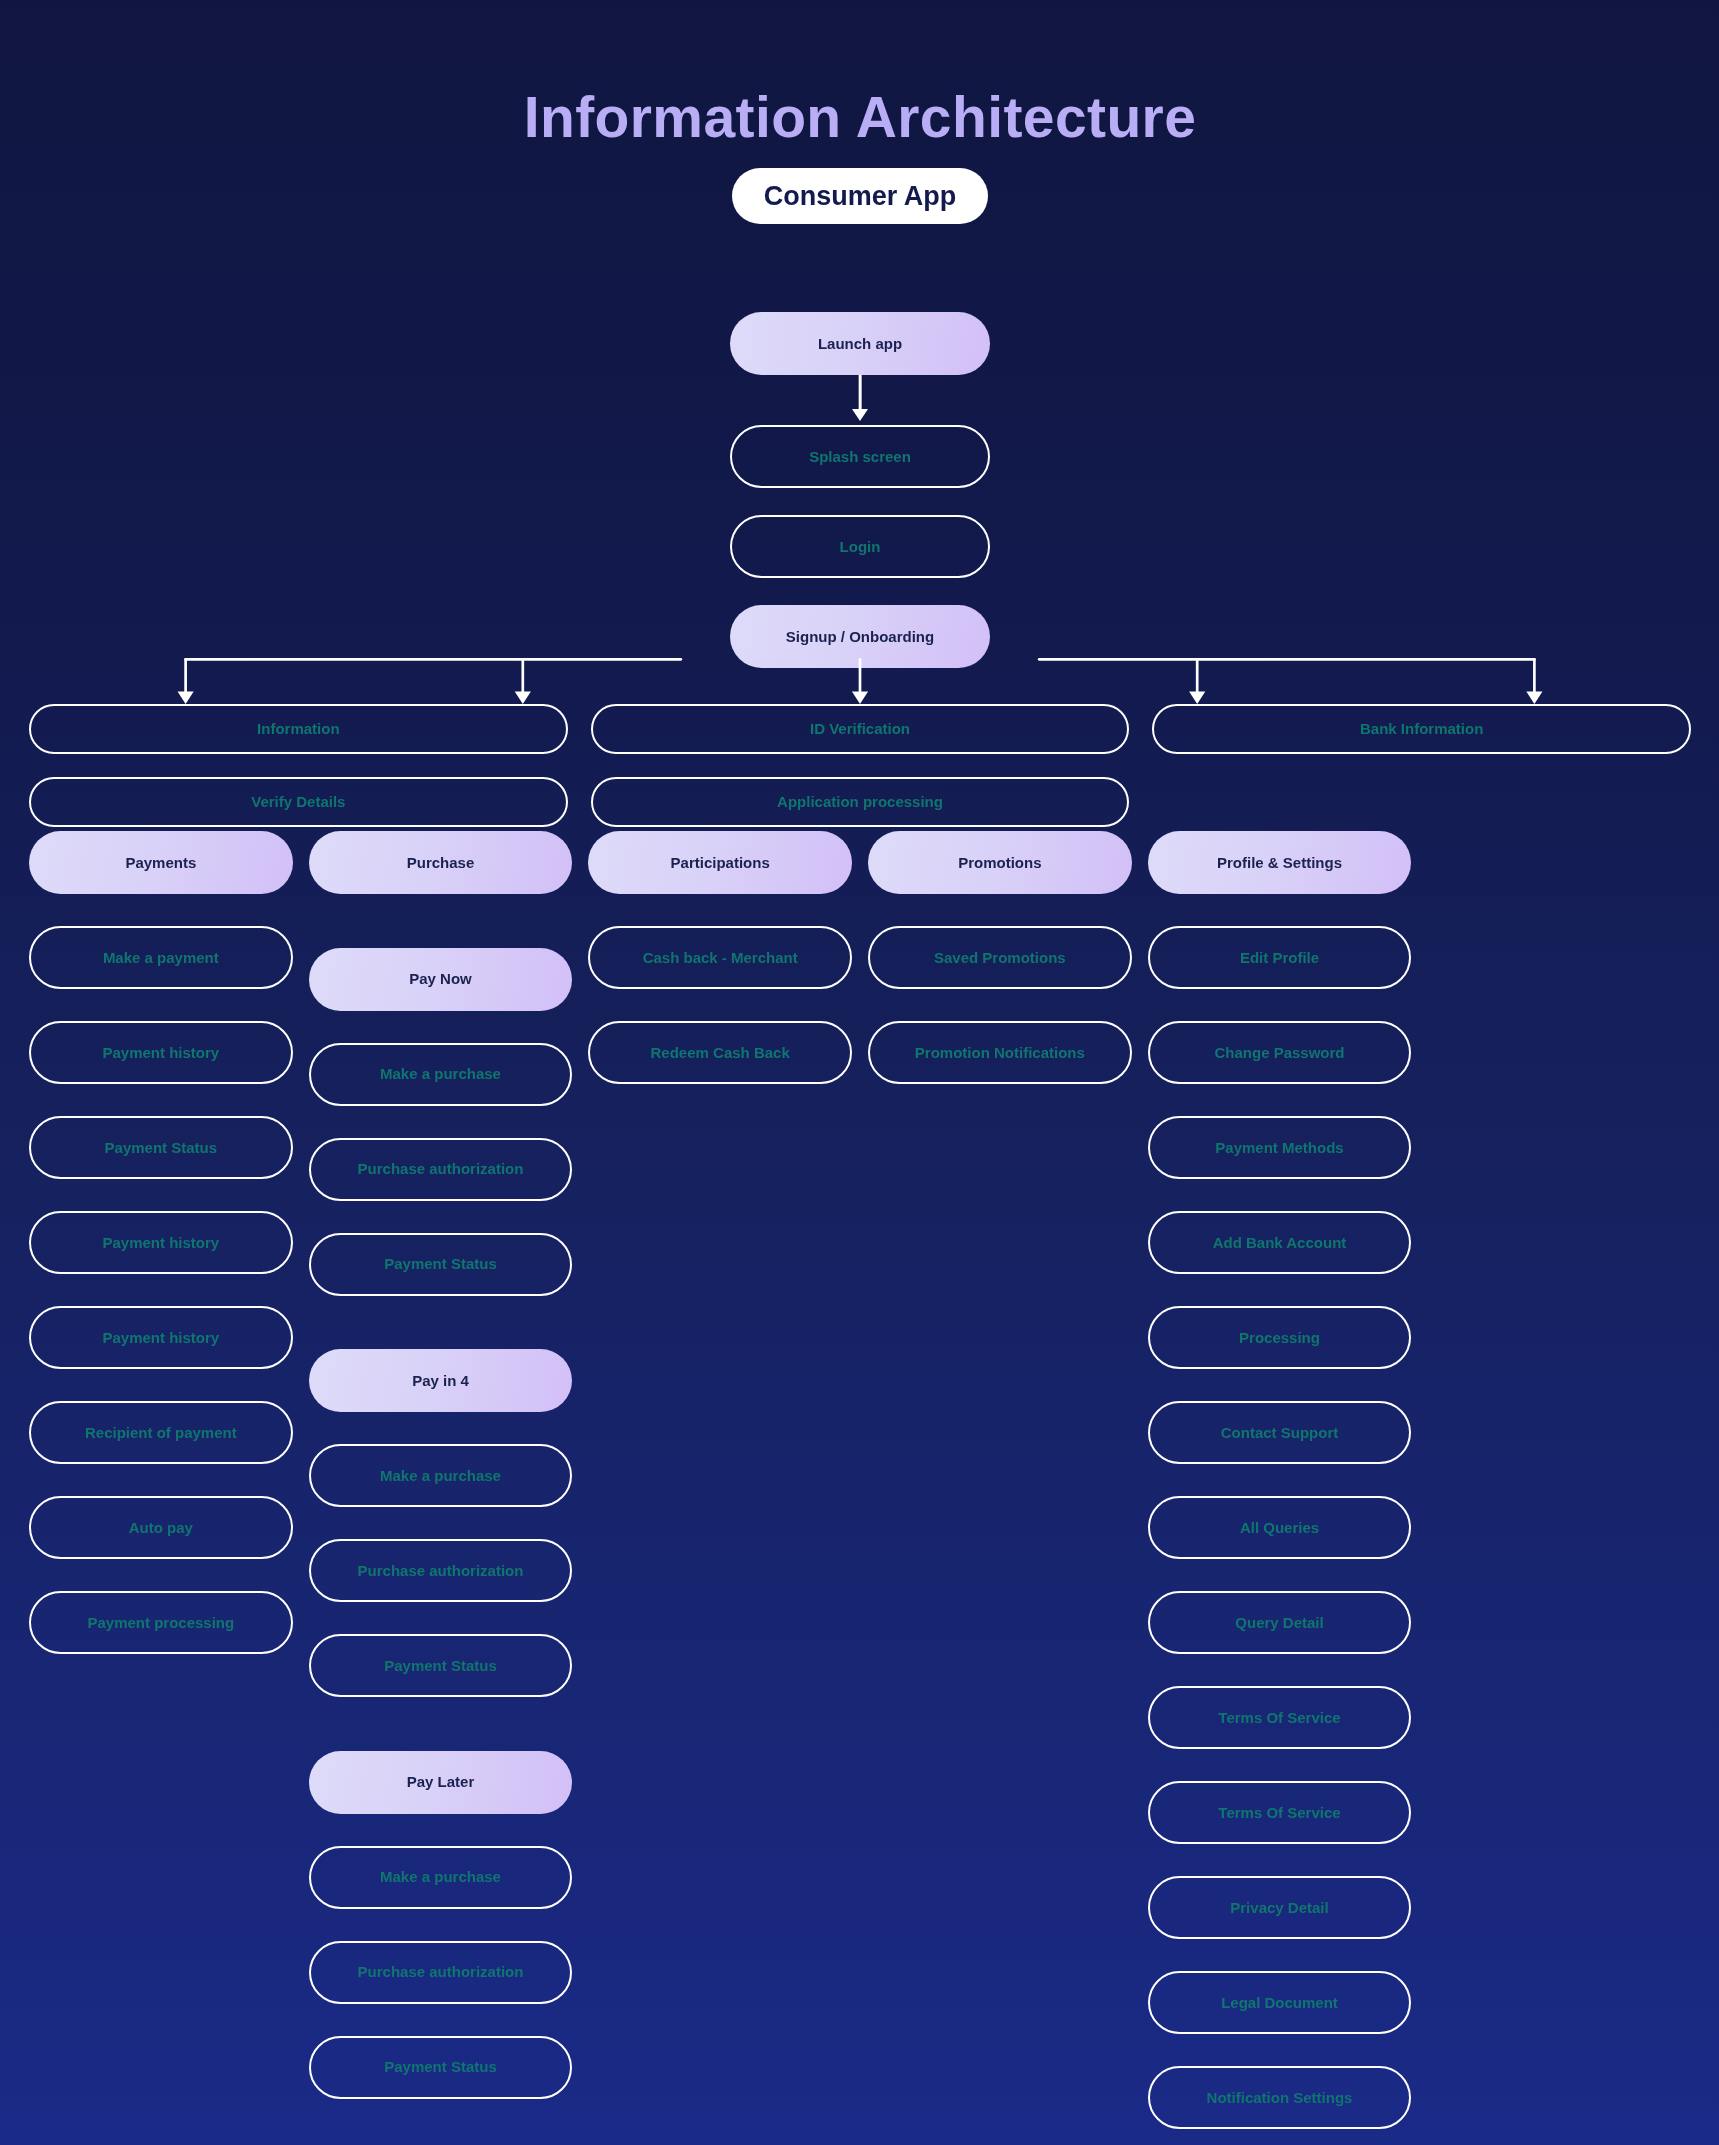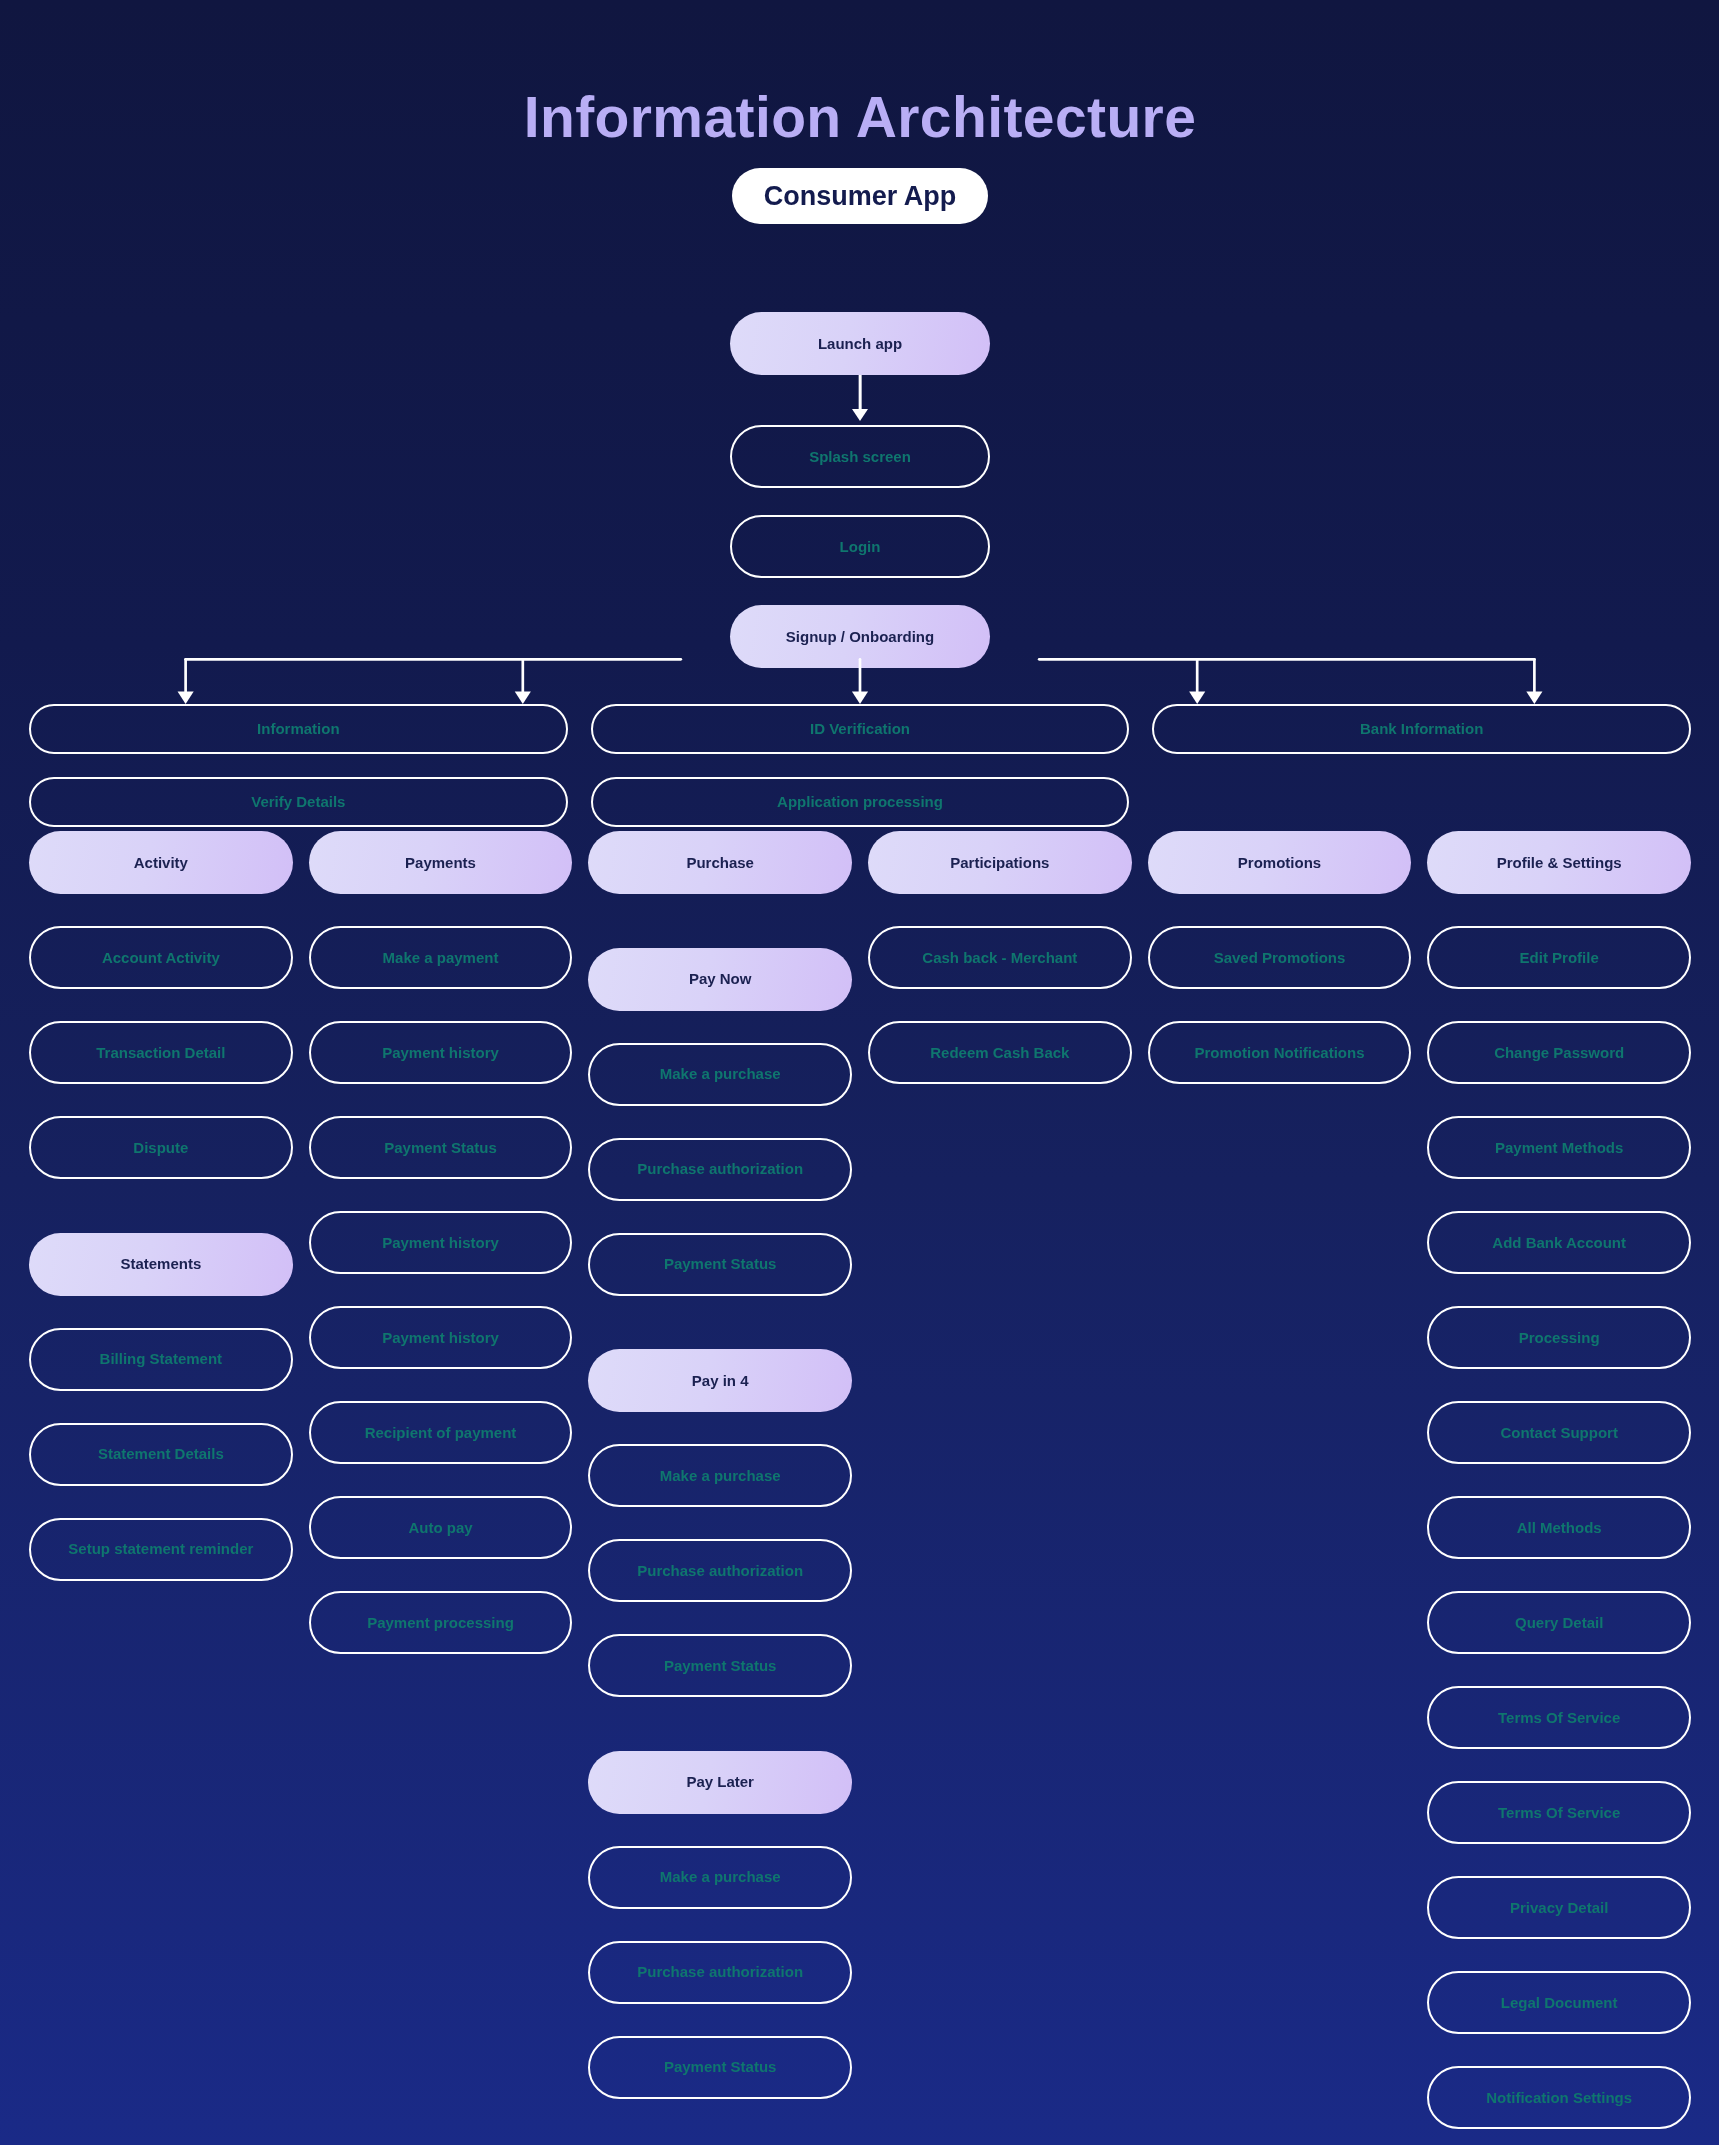--- a/index.html
+++ b/index.html
@@ -182,30 +182,20 @@
 <div class="branch-row" id="branch-row">
     <div class="node outline">Information</div>
     <div class="node outline">ID Verification</div>
     <div class="node outline">Bank Information</div>
     <div class="node outline">Verify Details</div>
     <div class="node outline">Application processing</div>
   </div>
 
 <div class="columns" id="columns">
     <div class="column">
-      <div class="node filled">Activity</div>
-      <div class="node outline">Account Activity</div>
-      <div class="node outline">Transaction Detail</div>
-      <div class="node outline">Dispute</div>
-      <div class="node filled group-head">Statements</div>
-      <div class="node outline">Billing Statement</div>
-      <div class="node outline">Statement Details</div>
-      <div class="node outline">Setup statement reminder</div>
-    </div>
-    <div class="column">
       <div class="node filled">Payments</div>
       <div class="node outline">Make a payment</div>
       <div class="node outline">Payment history</div>
       <div class="node outline">Payment Status</div>
       <div class="node outline">Payment history</div>
       <div class="node outline">Payment history</div>
       <div class="node outline">Recipient of payment</div>
       <div class="node outline">Auto pay</div>
       <div class="node outline">Payment processing</div>
     </div>
@@ -235,21 +225,21 @@
       <div class="node outline">Promotion Notifications</div>
     </div>
     <div class="column">
       <div class="node filled">Profile &amp; Settings</div>
       <div class="node outline">Edit Profile</div>
       <div class="node outline">Change Password</div>
       <div class="node outline">Payment Methods</div>
       <div class="node outline">Add Bank Account</div>
       <div class="node outline">Processing</div>
       <div class="node outline">Contact Support</div>
-      <div class="node outline">All Methods</div>
+      <div class="node outline">All Queries</div>
       <div class="node outline">Query Detail</div>
       <div class="node outline">Terms Of Service</div>
       <div class="node outline">Terms Of Service</div>
       <div class="node outline">Privacy Detail</div>
       <div class="node outline">Legal Document</div>
       <div class="node outline">Notification Settings</div>
       <div class="node outline">Privacy Settings</div>
     </div>
   </div>
 

